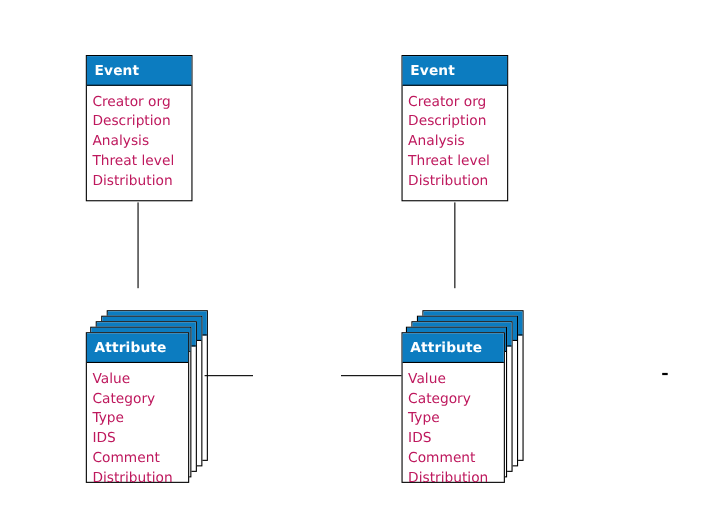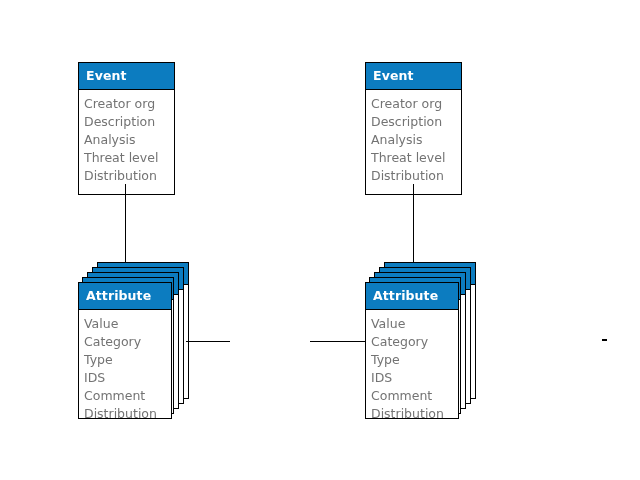--- a/index.html
+++ b/index.html
@@ -20,21 +20,20 @@
     height: 480px;
     background: #ffffff;
   }
 
   
   .box {
     position: absolute;
     box-sizing: border-box;
     border: 1px solid #000000;
     background: #ffffff;
-    margin-top: 12px;
   }
   .box-header {
     box-sizing: border-box;
     background: #0c7cc0;
     color: #ffffff;
     font-weight: bold;
     font-size: 12.5px;
     line-height: 1;
     padding: 7px 0 0 7px;
     height: 27px;
@@ -42,27 +41,28 @@
     white-space: nowrap;
     letter-spacing: .1px;
   }
   .box-body {
     box-sizing: border-box;
     padding: 5px 0 0 5px;
   }
   .box-body .row {
     font-size: 12.5px;
     line-height: 18px;
-    color: #737373;
+    color: #be185d;
     white-space: nowrap;
   }
 
   
   .stack {
     position: absolute;
+    margin-top: 20px;
   }
   .stack .card-back {
     position: absolute;
     box-sizing: border-box;
     border: 1px solid #000000;
     background: #ffffff;
   }
   .stack .card-back .cap {
     box-sizing: border-box;
     height: 22px;

